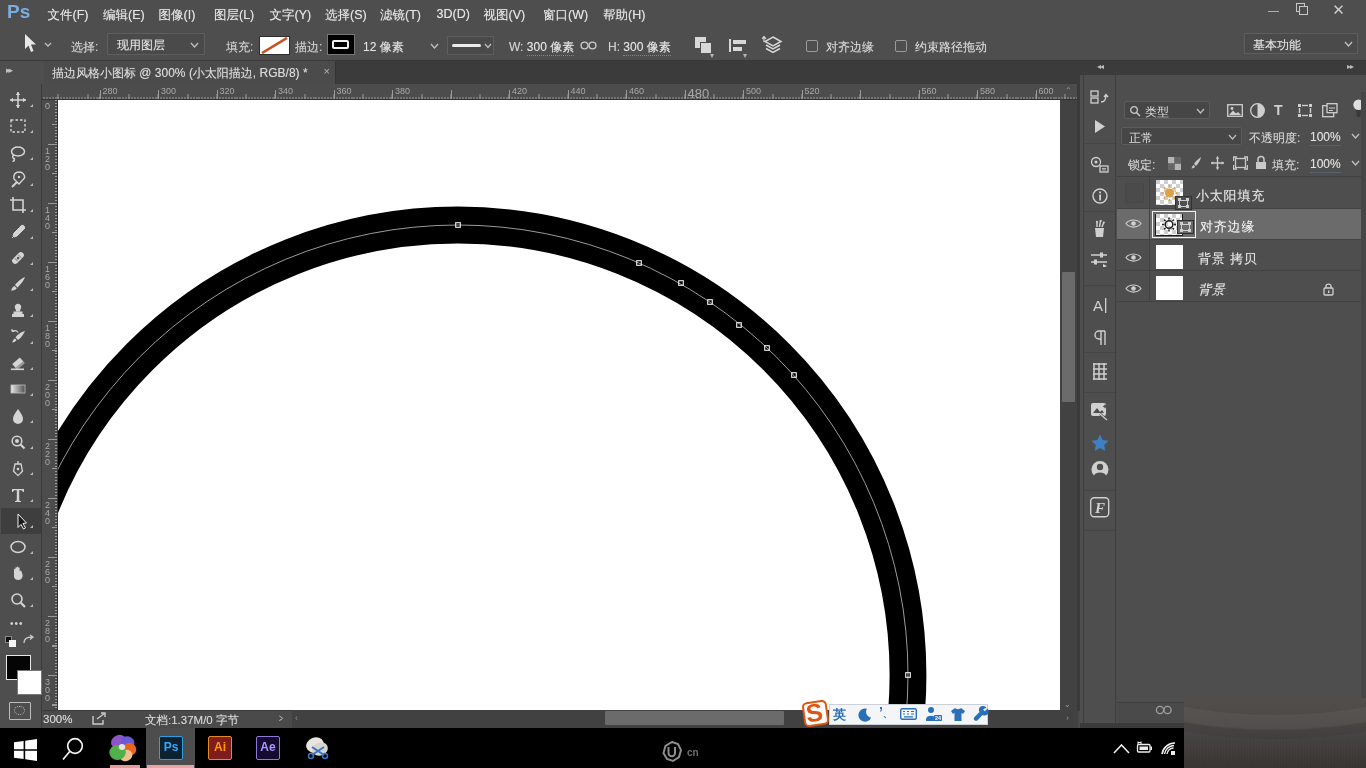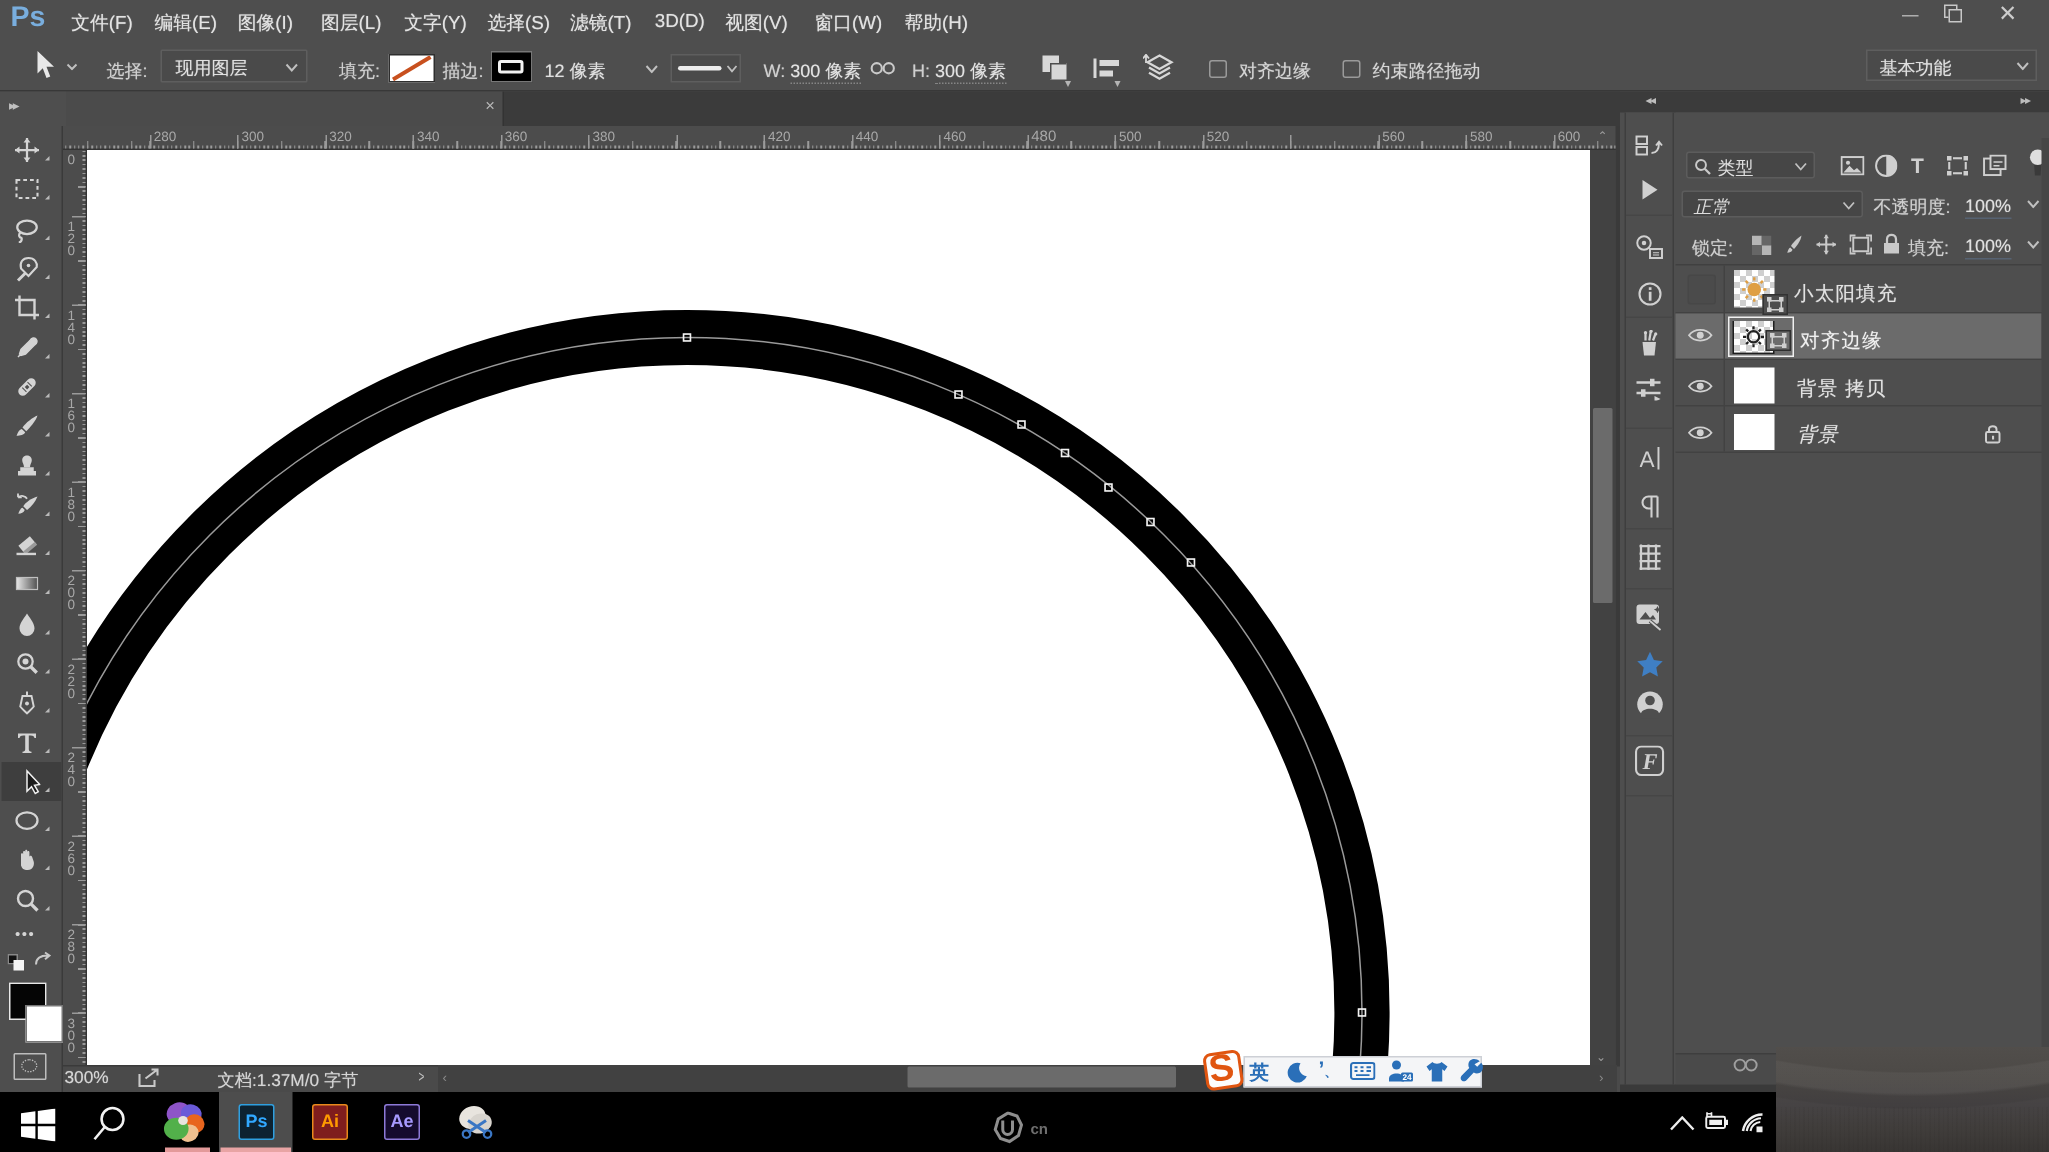--- a/index.html
+++ b/index.html
@@ -101,20 +101,21 @@
   <div class="txt" style="position:absolute;left:8px;top:3px;color:#e0e0e0;">基本功能</div>
   <svg style="position:absolute;right:4px;top:7px;" width="9" height="6" viewBox="0 0 9 6">
         <path d="M1,1 L4.5,5 L8,1" fill="none" stroke="#c0c0c0" stroke-width="1.3"></path>
       </svg>
 </div>
 
 <div class="abs" id="tabbar" style="left:0;top:61px;width:1366px;height:23px;background:#3b3b3b;"></div>
 <div class="abs" style="left:0;top:61px;width:44px;height:23px;background:#4e4e4e;"></div>
 <div class="abs" style="left:6px;top:65px;color:#c0c0c0;font-size:9px;letter-spacing:-2px;">▸▸</div>
 <div class="abs" id="doctab" style="left:44px;top:61px;width:292px;height:23px;background:#4b4b4b;border-right:1px solid #333;">
+  <div class="txt" style="position:absolute;left:8px;top:4px;color:#d8d8d8;font-size:12px;">描边风格小图标 @ 300% (小太阳描边, RGB/8) *</div>
   <div style="position:absolute;right:5px;top:4px;color:#b8b8b8;font-size:11px;">×</div>
 </div>
 
 <div class="abs" id="toolbar" style="left:0;top:84px;width:42px;height:644px;background:#4e4e4e;border-right:1px solid #3a3a3a;"></div>
 <div class="abs" id="tools"></div>
     <svg class="abs" style="left:8.5px;top:91.0px;" width="18" height="18" viewBox="0 0 18 18">
       <path d="M9,1 L9,17 M1,9 L17,9" stroke="#d4d4d4" stroke-width="1.5"></path>
       <path d="M9,1 L6.7,4 L11.3,4 Z M9,17 L6.7,14 L11.3,14 Z M1,9 L4,6.7 L4,11.3 Z M17,9 L14,6.7 L14,11.3 Z" fill="#d4d4d4"></path>
     </svg>
     <div class="abs" style="left:30px;top:104.0px;width:0;height:0;border-left:3px solid transparent;border-bottom:3px solid #bababa;"></div>
@@ -251,21 +252,21 @@
       <div style="position:absolute;left:353.0px;top:2px;font-size:9px;color:#a8a8a8;">380</div>
       <div style="position:absolute;left:408.5px;bottom:1px;width:1px;height:9px;background:#9a9a9a;"></div>
       <div style="position:absolute;left:411.5px;top:2px;font-size:9px;color:#a8a8a8;margin-top:32px;">400</div>
       <div style="position:absolute;left:467.0px;bottom:1px;width:1px;height:9px;background:#9a9a9a;"></div>
       <div style="position:absolute;left:470.0px;top:2px;font-size:9px;color:#a8a8a8;">420</div>
       <div style="position:absolute;left:525.5px;bottom:1px;width:1px;height:9px;background:#9a9a9a;"></div>
       <div style="position:absolute;left:528.5px;top:2px;font-size:9px;color:#a8a8a8;">440</div>
       <div style="position:absolute;left:584.0px;bottom:1px;width:1px;height:9px;background:#9a9a9a;"></div>
       <div style="position:absolute;left:587.0px;top:2px;font-size:9px;color:#a8a8a8;">460</div>
       <div style="position:absolute;left:642.5px;bottom:1px;width:1px;height:9px;background:#9a9a9a;"></div>
-      <div style="position:absolute;left:645.5px;top:2px;font-size:10px;color:#a8a8a8;">480</div>
+      <div style="position:absolute;left:645.5px;top:2px;font-size:13px;color:#a8a8a8;">480</div>
       <div style="position:absolute;left:701.0px;bottom:1px;width:1px;height:9px;background:#9a9a9a;"></div>
       <div style="position:absolute;left:704.0px;top:2px;font-size:9px;color:#a8a8a8;">500</div>
       <div style="position:absolute;left:759.5px;bottom:1px;width:1px;height:9px;background:#9a9a9a;"></div>
       <div style="position:absolute;left:762.5px;top:2px;font-size:9px;color:#a8a8a8;">520</div>
       <div style="position:absolute;left:818.0px;bottom:1px;width:1px;height:9px;background:#9a9a9a;"></div>
       <div style="position:absolute;left:821.0px;top:2px;font-size:9px;color:#a8a8a8;margin-top:24px;">540</div>
       <div style="position:absolute;left:876.5px;bottom:1px;width:1px;height:9px;background:#9a9a9a;"></div>
       <div style="position:absolute;left:879.5px;top:2px;font-size:9px;color:#a8a8a8;">560</div>
       <div style="position:absolute;left:935.0px;bottom:1px;width:1px;height:9px;background:#9a9a9a;"></div>
       <div style="position:absolute;left:938.0px;top:2px;font-size:9px;color:#a8a8a8;">580</div>
@@ -485,21 +486,21 @@
     </svg>
     <svg class="abs" style="left:1322px;top:103px;" width="16" height="15" viewBox="0 0 16 15">
       <rect x="0.7" y="2.7" width="11" height="11" fill="none" stroke="#cfcfcf" stroke-width="1.3"></rect>
       <rect x="5" y="0.7" width="10" height="9" fill="#4e4e4e" stroke="#cfcfcf" stroke-width="1.3"></rect>
       <path d="M7,5 L13,5 M7,7.5 L11,7.5" stroke="#cfcfcf" stroke-width="1"></path>
     </svg>
     <svg class="abs" style="left:1352px;top:99px;" width="13" height="19" viewBox="0 0 13 19">
       <path d="M4,9 L9,9 L8.4,18 L4.6,18 Z" fill="#3a3a3a"></path>
       <circle cx="6.5" cy="5.8" r="5.2" fill="#dedede"></circle>
     </svg>
-    <div class="abs" style="left:1121px;top:127px;width:121px;height:18px;background:#464646;border:1px solid #5c5c5c;border-radius:2px;font-style:italic;">
+    <div class="abs" style="left:1121px;top:127px;width:121px;height:18px;background:#464646;border:1px solid #5c5c5c;border-radius:2px;">
 <div style="position:absolute;left:7px;top:2px;color:#dedede;font-size:12px;">正常</div>
 <svg style="position:absolute;right:4px;top:6px;" width="9" height="6" viewBox="0 0 9 6">
         <path d="M1,1 L4.5,5 L8,1" fill="none" stroke="#c0c0c0" stroke-width="1.2"></path>
       </svg>
     </div>
     <div class="abs txt" style="left:1249px;top:130px;color:#cfcfcf;">不透明度:</div>
     <div class="abs txt" style="left:1310px;top:130px;color:#e0e0e0;border-bottom:1px solid rgba(100,130,170,0.4);padding-bottom:1px;">100%</div>
     <svg class="abs" style="left:1351px;top:133px;" width="9" height="6" viewBox="0 0 9 6">
       <path d="M1,1 L4.5,5 L8,1" fill="none" stroke="#c0c0c0" stroke-width="1.3"></path>
     </svg>

